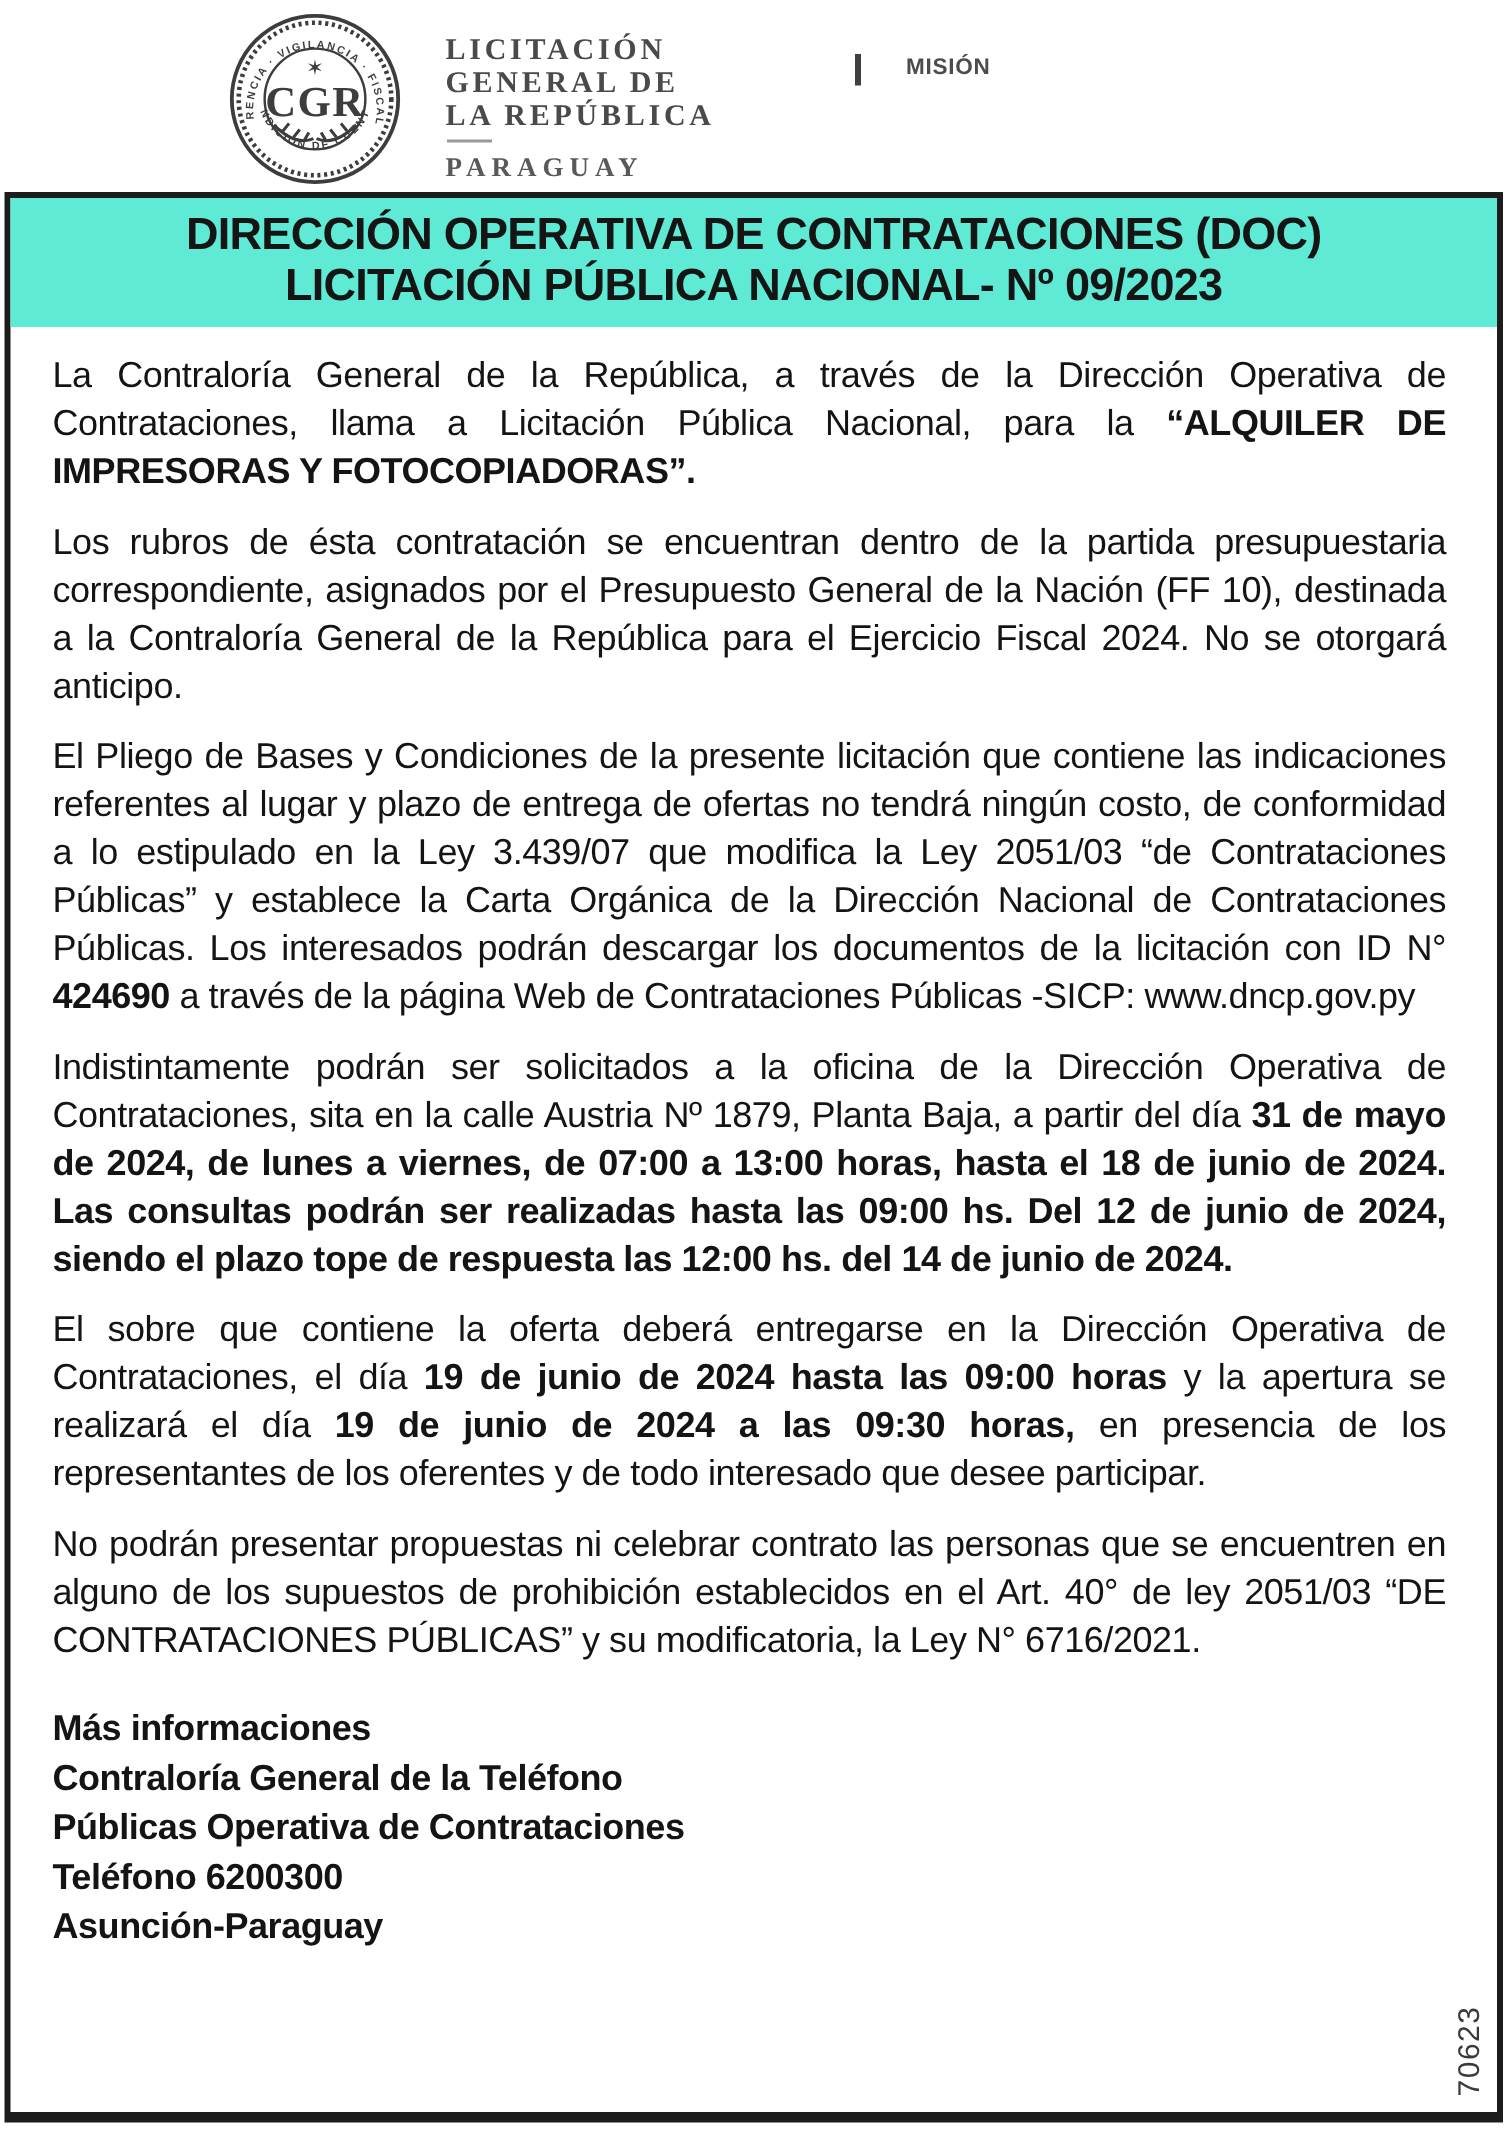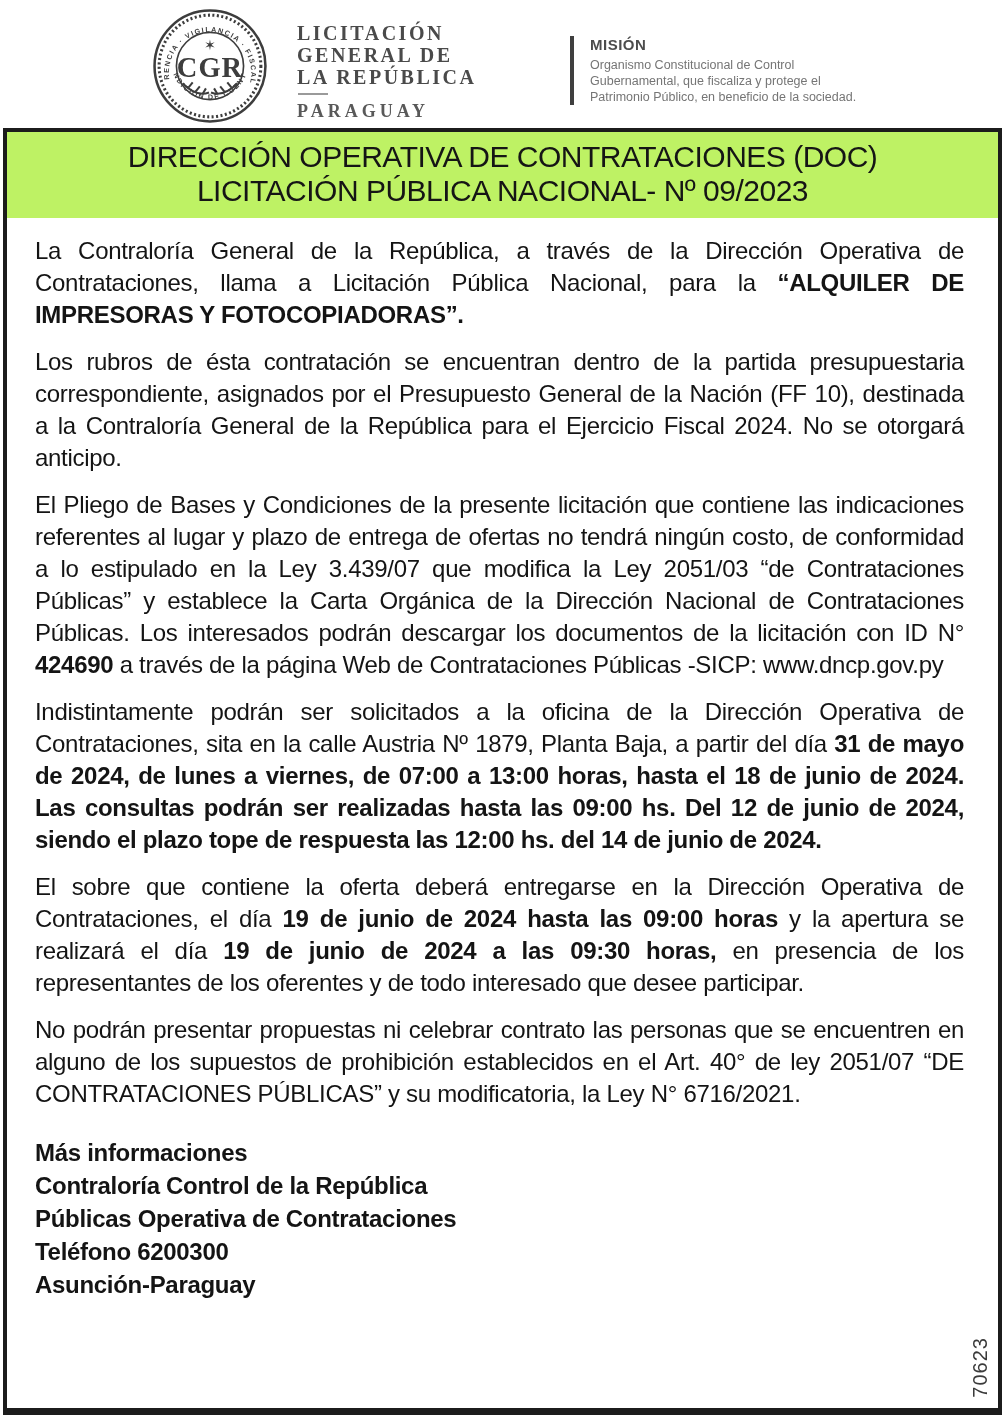--- a/index.html
+++ b/index.html
@@ -16,33 +16,33 @@
   .org-block { position:absolute; left:297px; top:22px; }
   .org-line {
     font-family:"Liberation Serif", serif; font-weight:bold;
     font-size:20px; line-height:22px; letter-spacing:2.5px; color:#4a4a4a;
   }
   .org-rule { width:30px; height:2px; background:#9a9a9a; margin:5px 0 6px 1px; }
   .country {
     font-size:18px; font-weight:bold; letter-spacing:4px; color:#595959;font-family:Liberation Serif, serif;
   }
   .mission { position:absolute; left:570px; top:36px; width:306px;
-    border-left:4px solid #3f3f3f; padding-left:16px; }
+    border-left:4px solid #3f3f3f; padding-left:30px; }
   .mission-title { font-size:15px; font-weight:bold; letter-spacing:0.5px; color:#4c4c4c; margin-bottom:4px; }
   .mission-text { font-size:12.5px; line-height:16px; color:#757575; }
 
   
   .doc-box {
     position:absolute; left:3px; right:3px; top:128px; bottom:4px;
     border:4px solid #1c1c1c; border-bottom-width:7px;
     background:#ffffff;
   }
   .banner {
-    background:#bef264; color:#151515; text-align:center;
-    padding:8px 12px 10px; letter-spacing:-0.5px;
+    background:#5eead4; color:#151515; text-align:center;
+    padding:8px 12px 10px; letter-spacing:-0.5px;font-weight:bold;
   }
   .banner-line { font-size:30px; line-height:34px; white-space:nowrap; }
 
   .doc-body { padding:17px 34px 0 28px; }
   .para {
     font-size:24px; line-height:32px; text-align:justify;
     letter-spacing:-0.3px; margin-bottom:15px; color:#141414;
   }
   .para .b { font-weight:bold; }
 
@@ -87,21 +87,20 @@
   <div class="org-block">
     <div class="org-line">LICITACIÓN</div>
     <div class="org-line">GENERAL DE</div>
     <div class="org-line">LA REPÚBLICA</div>
     <div class="org-rule"></div>
     <div class="country">PARAGUAY</div>
   </div>
 
   <div class="mission">
     <div class="mission-title">MISIÓN</div>
-    <div class="mission-text">Organismo Constitucional de Control Gubernamental, que fiscaliza y protege el Patrimonio Público, en beneficio de la sociedad.</div>
   </div>
 </div>
 
 <div class="doc-box">
 
   <div class="banner">
     <div class="banner-line">DIRECCIÓN OPERATIVA DE CONTRATACIONES (DOC)</div>
     <div class="banner-line">LICITACIÓN PÚBLICA NACIONAL- Nº 09/2023</div>
   </div>
 
@@ -110,25 +109,25 @@
     <p class="para"><span>La Contraloría General de la República, a través de la Dirección Operativa de Contrataciones, llama a Licitación Pública Nacional, para la </span><span class="b">“ALQUILER DE IMPRESORAS Y FOTOCOPIADORAS”.</span></p>
 
     <p class="para"><span>Los rubros de ésta contratación se encuentran dentro de la partida presupuestaria correspondiente, asignados por el Presupuesto General de la Nación (FF 10), destinada a la Contraloría General de la República para el Ejercicio Fiscal 2024. No se otorgará anticipo.</span></p>
 
     <p class="para"><span>El Pliego de Bases y Condiciones de la presente licitación que contiene las indicaciones referentes al lugar y plazo de entrega de ofertas no tendrá ningún costo, de conformidad a lo estipulado en la Ley 3.439/07 que modifica la Ley 2051/03 “de Contrataciones Públicas” y establece la Carta Orgánica de la Dirección Nacional de Contrataciones Públicas. Los interesados podrán descargar los documentos de la licitación con ID N° </span><span class="b">424690</span><span> a través de la página Web de Contrataciones Públicas -SICP: www.dncp.gov.py</span></p>
 
     <p class="para"><span>Indistintamente podrán ser solicitados a la oficina de la Dirección Operativa de Contrataciones, sita en la calle Austria Nº 1879, Planta Baja, a partir del día </span><span class="b">31 de mayo de 2024, de lunes a viernes, de 07:00 a 13:00 horas, hasta el 18 de junio de 2024. Las consultas podrán ser realizadas hasta las 09:00 hs. Del 12 de junio de 2024, siendo el plazo tope de respuesta las 12:00 hs. del 14 de junio de 2024.</span></p>
 
     <p class="para"><span>El sobre que contiene la oferta deberá entregarse en la Dirección Operativa de Contrataciones, el día </span><span class="b">19 de junio de 2024 hasta las 09:00 horas</span><span> y la apertura se realizará el día </span><span class="b">19 de junio de 2024 a las 09:30 horas,</span><span> en presencia de los representantes de los oferentes y de todo interesado que desee participar.</span></p>
 
-    <p class="para"><span>No podrán presentar propuestas ni celebrar contrato las personas que se encuentren en alguno de los supuestos de prohibición establecidos en el Art. 40° de ley 2051/07 “DE CONTRATACIONES PÚBLICAS” y su modificatoria, la Ley N° 6716/2021.</span></p>
+    <p class="para"><span>No podrán presentar propuestas ni celebrar contrato las personas que se encuentren en alguno de los supuestos de prohibición establecidos en el Art. 40° de ley 2051/03 “DE CONTRATACIONES PÚBLICAS” y su modificatoria, la Ley N° 6716/2021.</span></p>
 
     <div class="more-info">
       <div>Más informaciones</div>
-      <div>Contraloría Control de la República</div>
+      <div>Contraloría General de la Teléfono</div>
       <div>Públicas Operativa de Contrataciones</div>
       <div>Teléfono 6200300</div>
       <div>Asunción-Paraguay</div>
     </div>
   </div>
 
   <div class="edition-no">70623</div>
 </div>
 
 </body></html>

